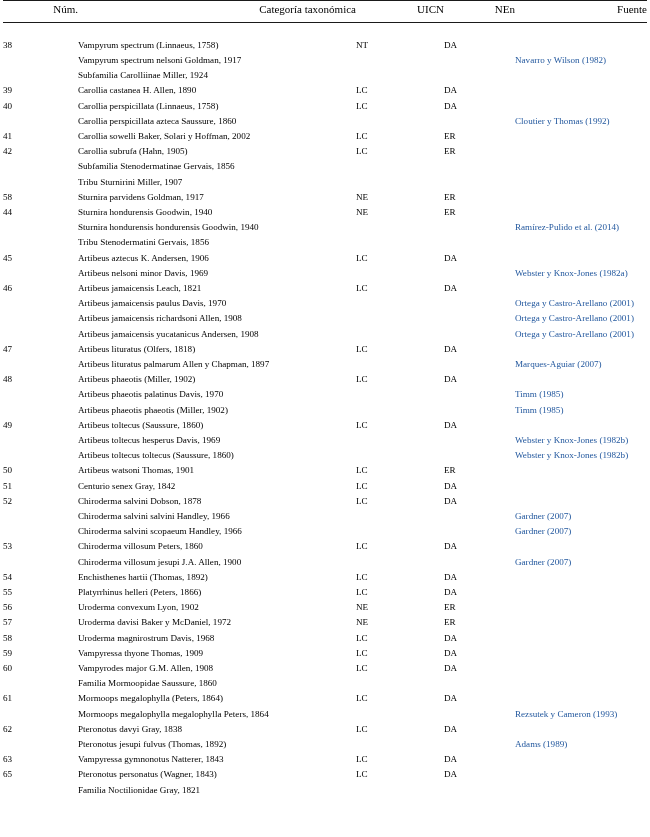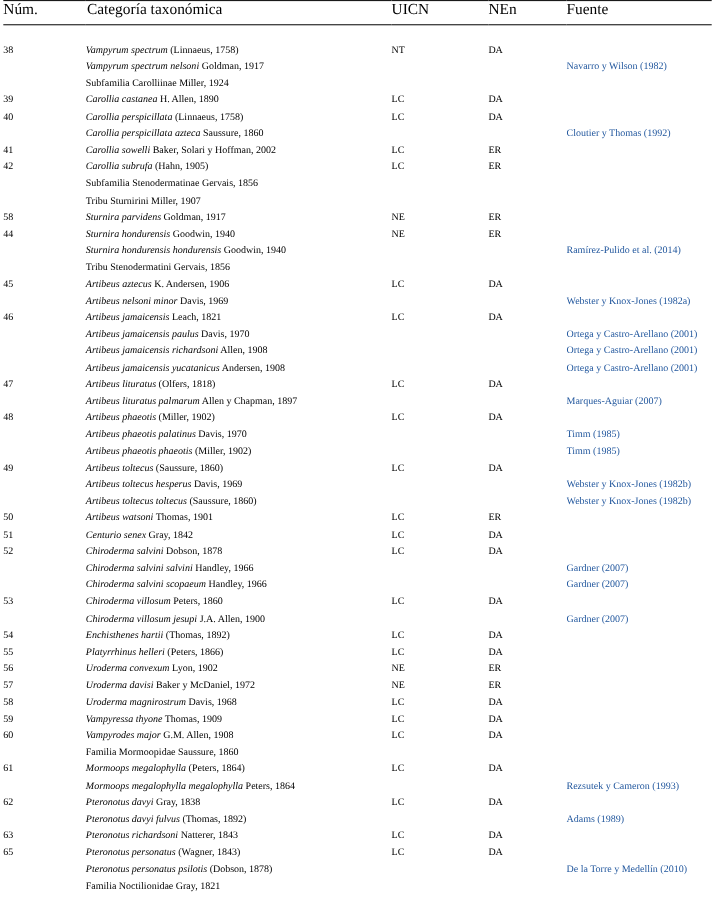--- a/index.html
+++ b/index.html
@@ -32,27 +32,27 @@
   }
   
   col.c-num    { width: 75px; }
   col.c-taxon  { width: 278px; }
   col.c-uicn   { width: 88px; }
   col.c-nen    { width: 71px; }
   col.c-fuente { width: 132px; }
 
   thead tr.hdr-row th {
     font-weight: normal;
-    text-align: left;
+    text-align: right;
     vertical-align: bottom;
     padding: 0 0 5px 0;
     border-top: 1.1px solid #1a1a1a;
     border-bottom: 1.1px solid #1a1a1a;
     height: 16px;
-    font-size: 14px;
+    font-size: 11px;
     white-space: nowrap;
   }
   thead tr.hdr-row th.c-taxon-h { padding-left: 1px; }
 
   tbody tr { height: 15.2px; }
   tbody td {
     padding: 0;
     vertical-align: top;
     white-space: nowrap;
     overflow: visible;
@@ -68,21 +68,21 @@
     text-align: left;
     color: #23589e;
     overflow: hidden;
   }
   td.cell-fuente .src {
     display: block;
     width: 138px;
     white-space: nowrap;
     overflow: hidden;
   }
-  .sp-italic { font-style: italic; }
+  .sp-italic { }
   .spacer-first td { height: 7px; }
 </style>
 </head>
 <body>
 
 <div id="sheet">
   <table class="taxtable">
     <colgroup>
       <col class="c-num">
       <col class="c-taxon">
@@ -512,52 +512,43 @@
           <td class="cell-num">62</td>
           <td class="cell-taxon"><span class="sp-italic">Pteronotus davyi</span><span> Gray, 1838</span></td>
           <td class="cell-uicn">LC</td>
           <td class="cell-nen">DA</td>
           <td class="cell-fuente">
             <span class="src"></span>
           </td>
         </tr>
         <tr>
           <td class="cell-num"></td>
-          <td class="cell-taxon"><span class="sp-italic">Pteronotus davyi fulvus</span><span> (Thomas, 1892)</span></td>
+          <td class="cell-taxon"><span class="sp-italic">Pteronotus jesupi fulvus</span><span> (Thomas, 1892)</span></td>
           <td class="cell-uicn"></td>
           <td class="cell-nen"></td>
           <td class="cell-fuente">
             <span class="src">Adams (1989)</span>
           </td>
         </tr>
         <tr>
           <td class="cell-num">63</td>
-          <td class="cell-taxon"><span class="sp-italic">Pteronotus richardsoni</span><span> Natterer, 1843</span></td>
+          <td class="cell-taxon"><span class="sp-italic">Vampyressa gymnonotus</span><span> Natterer, 1843</span></td>
           <td class="cell-uicn">LC</td>
           <td class="cell-nen">DA</td>
           <td class="cell-fuente">
             <span class="src"></span>
           </td>
         </tr>
         <tr>
           <td class="cell-num">65</td>
           <td class="cell-taxon"><span class="sp-italic">Pteronotus personatus</span><span> (Wagner, 1843)</span></td>
           <td class="cell-uicn">LC</td>
           <td class="cell-nen">DA</td>
           <td class="cell-fuente">
             <span class="src"></span>
-          </td>
-        </tr>
-        <tr>
-          <td class="cell-num"></td>
-          <td class="cell-taxon"><span class="sp-italic">Pteronotus personatus psilotis</span><span> (Dobson, 1878)</span></td>
-          <td class="cell-uicn"></td>
-          <td class="cell-nen"></td>
-          <td class="cell-fuente">
-            <span class="src">De la Torre y Medellín (2010)</span>
           </td>
         </tr>
         <tr>
           <td class="cell-num"></td>
           <td class="cell-taxon"><span>Familia Noctilionidae Gray, 1821</span></td>
           <td class="cell-uicn"></td>
           <td class="cell-nen"></td>
           <td class="cell-fuente">
             <span class="src"></span>
           </td>

